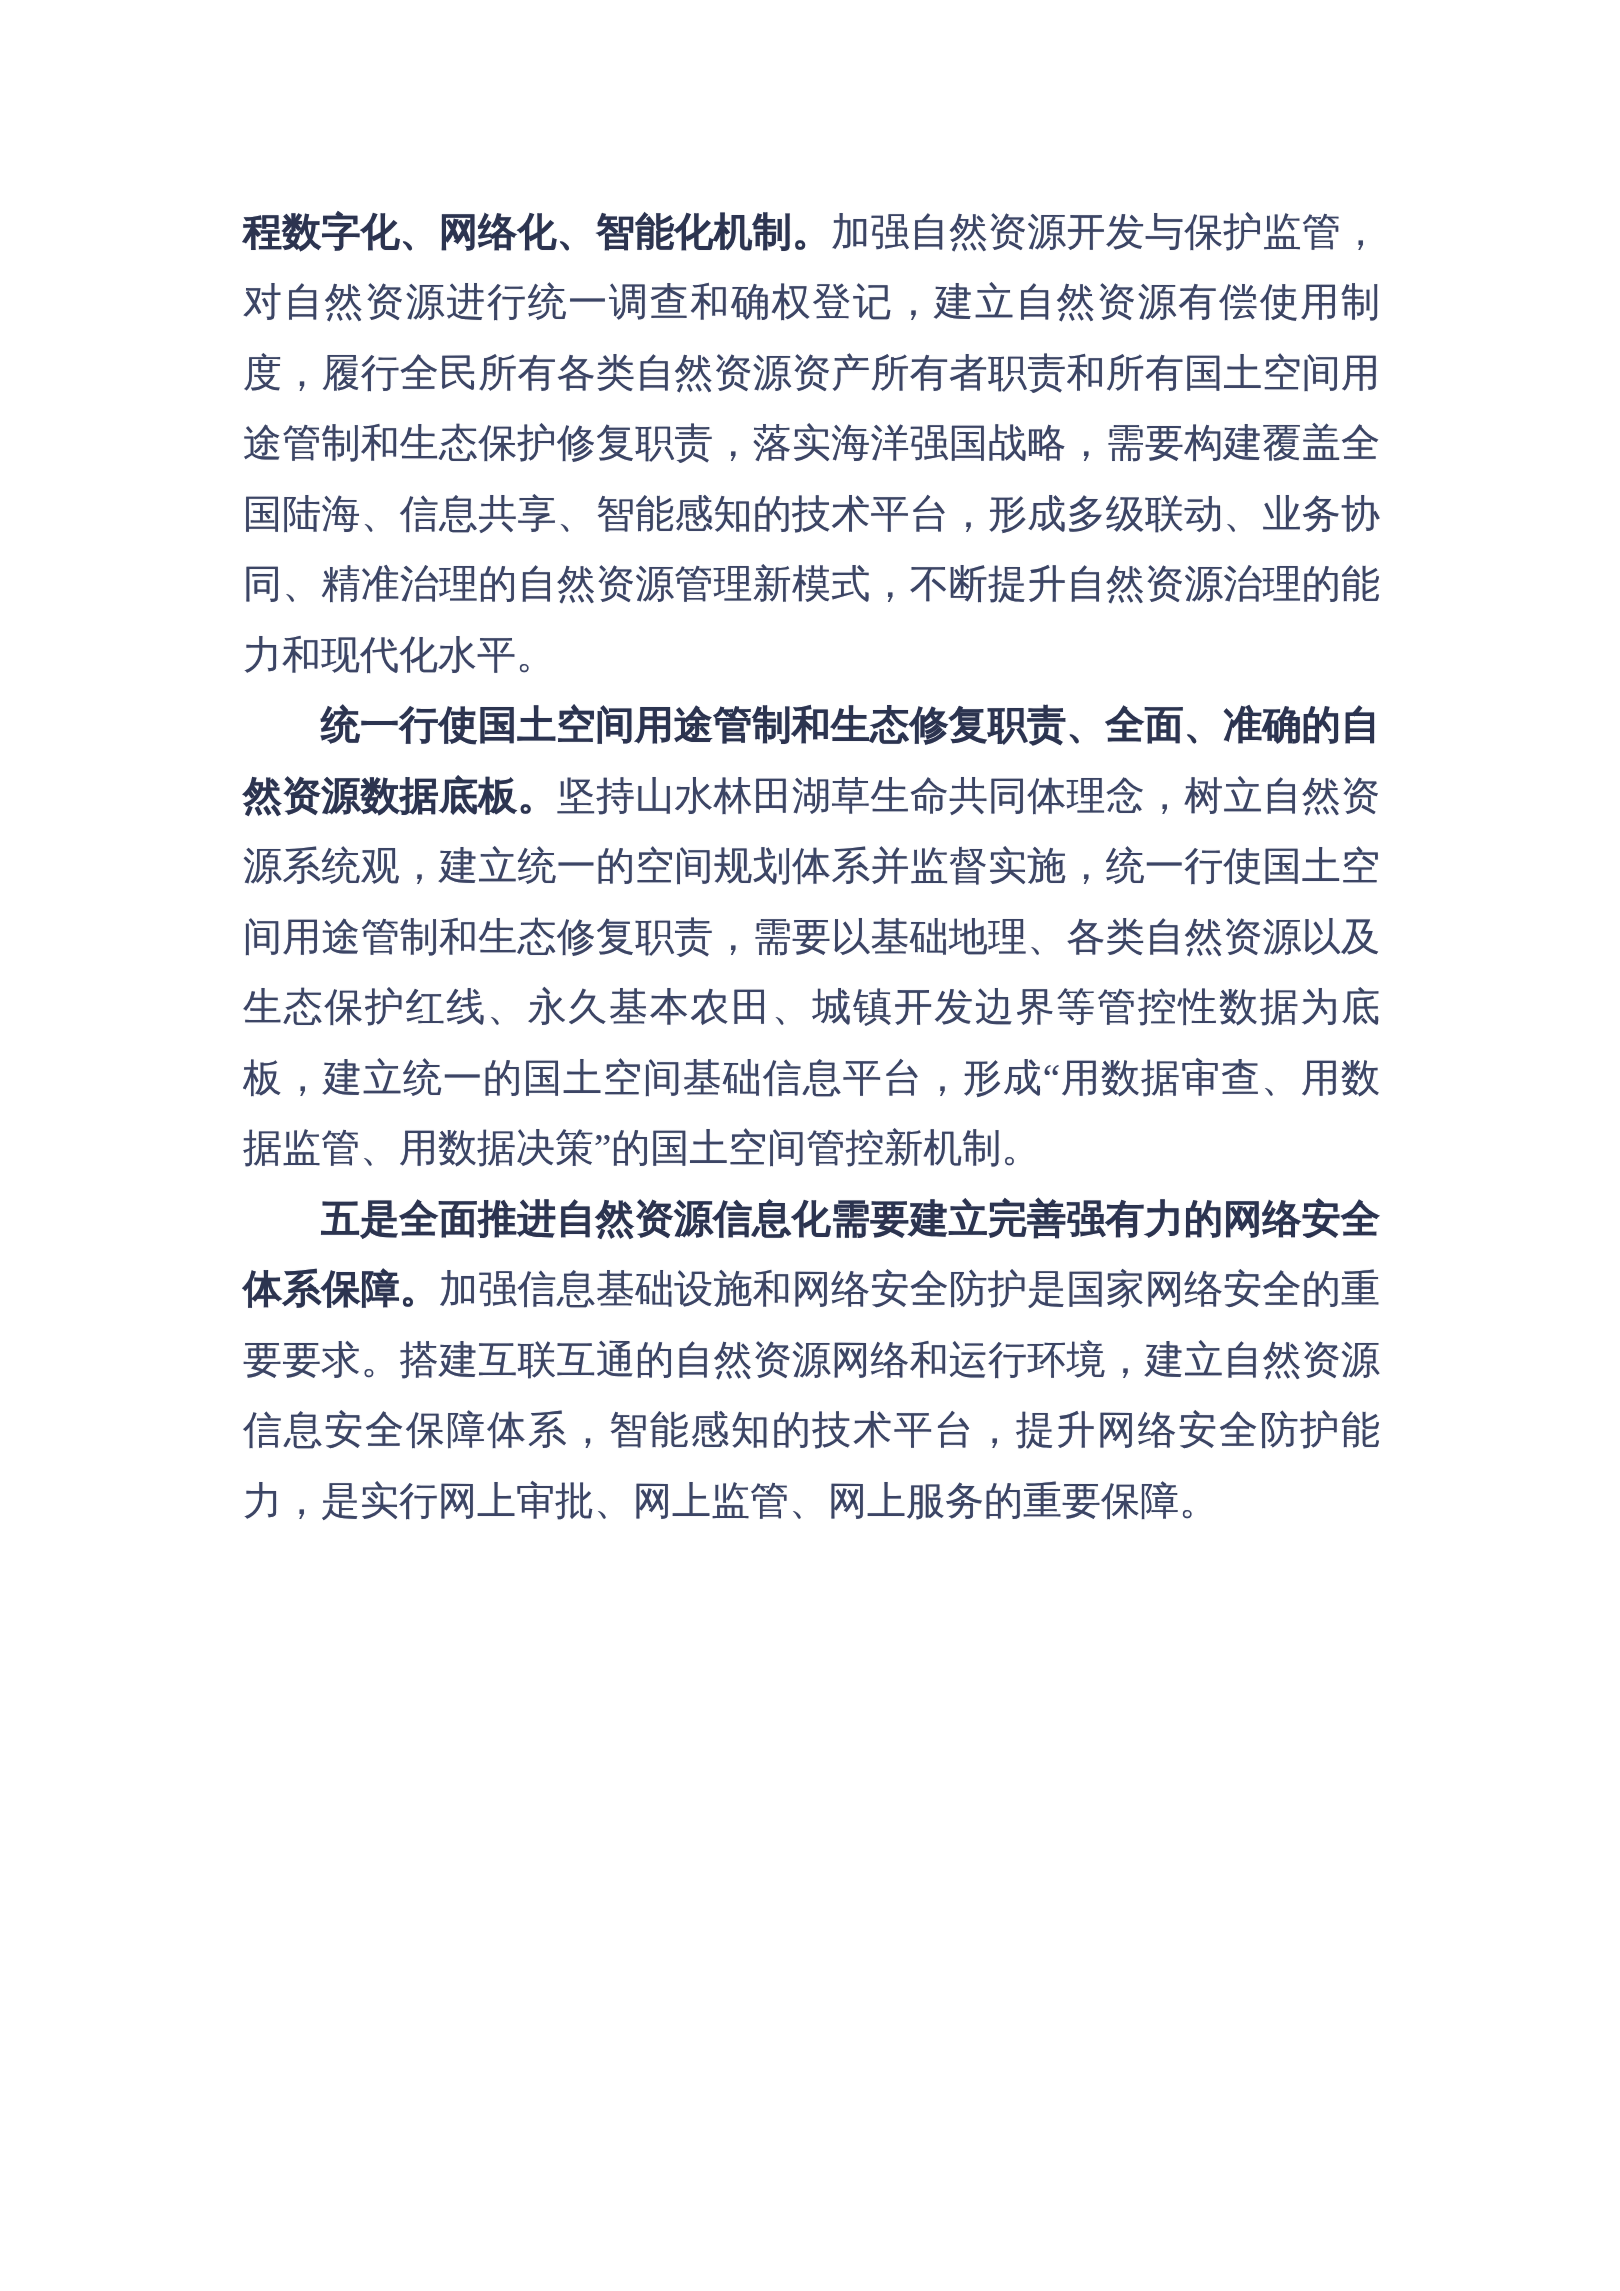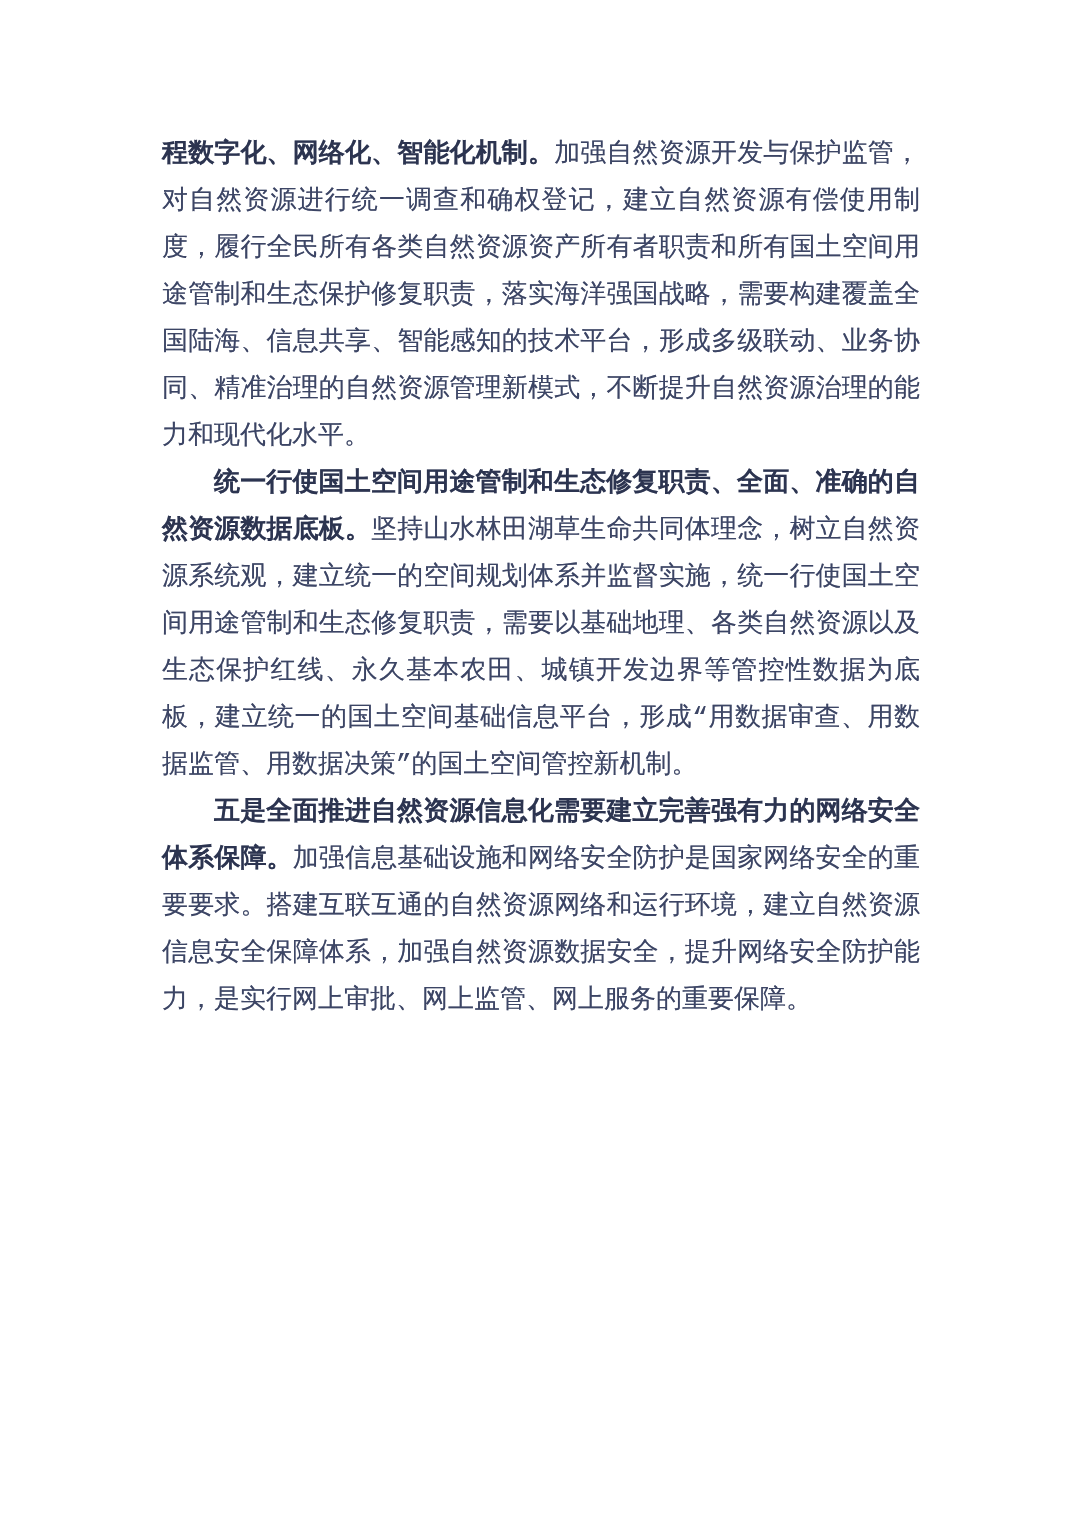--- a/index.html
+++ b/index.html
@@ -6,21 +6,21 @@
     margin: 0;
     padding: 0;
     background: #ffffff;
   }
   .page {
     position: relative;
     width: 1080px;
     height: 1079px;
     background: #ffffff;
     overflow: hidden;
-    font-family: Liberation Mono, monospace;
+    font-family: Liberation Serif, serif;
   }
   .content {
     position: absolute;
     left: 162px;
     top: 131px;
     width: 758px;
     text-align: justify;
     text-justify: inter-ideograph;
     font-size: 26px;
     line-height: 47px;
@@ -52,18 +52,18 @@
     letter-spacing: 1px;
   }
 </style>
 </head>
 <body>
 
 <div class="page">
   <div class="content" id="doc-body">
       <p class="para"><span class="seg bold">程数字化、网络化、智能化机制。</span><span class="seg">加强自然资源开发与保护监管，对自然资源进行统一调查和确权登记，建立自然资源有偿使用制度，履行全民所有各类自然资源资产所有者职责和所有国土空间用途管制和生态保护修复职责，落实海洋强国战略，需要构建覆盖全国陆海、信息共享、智能感知的技术平台，形成多级联动、业务协同、精准治理的自然资源管理新模式，不断提升自然资源治理的能力和现代化水平。</span></p>
       <p class="para indent"><span class="seg bold">统一行使国土空间用途管制和生态修复职责、全面、准确的自然资源数据底板。</span><span class="seg">坚持山水林田湖草生命共同体理念，树立自然资源系统观，建立统一的空间规划体系并监督实施，统一行使国土空间用途管制和生态修复职责，需要以基础地理、各类自然资源以及生态保护红线、永久基本农田、城镇开发边界等管控性数据为底板，建立统一的国土空间基础信息平台，形成“用数据审查、用数据监管、用数据决策”的国土空间管控新机制。</span></p>
-      <p class="para indent"><span class="seg bold">五是全面推进自然资源信息化需要建立完善强有力的网络安全体系保障。</span><span class="seg">加强信息基础设施和网络安全防护是国家网络安全的重要要求。搭建互联互通的自然资源网络和运行环境，建立自然资源信息安全保障体系，加强自然资源数据安全，提升网络安全防护能力，是实行网上审批、网上监管、网上服务的重要保障。</span></p>
+      <p class="para indent"><span class="seg bold">五是全面推进自然资源信息化需要建立完善强有力的网络安全体系保障。</span><span class="seg">加强信息基础设施和网络安全防护是国家网络安全的重要要求。搭建互联互通的自然资源网络和运行环境，建立自然资源信息安全保障体系，智能感知的技术平台，提升网络安全防护能力，是实行网上审批、网上监管、网上服务的重要保障。</span></p>
     </div>
   <div class="footer">
     <span class="page-number">7</span>
   </div>
 </div>
 
 </body></html>

